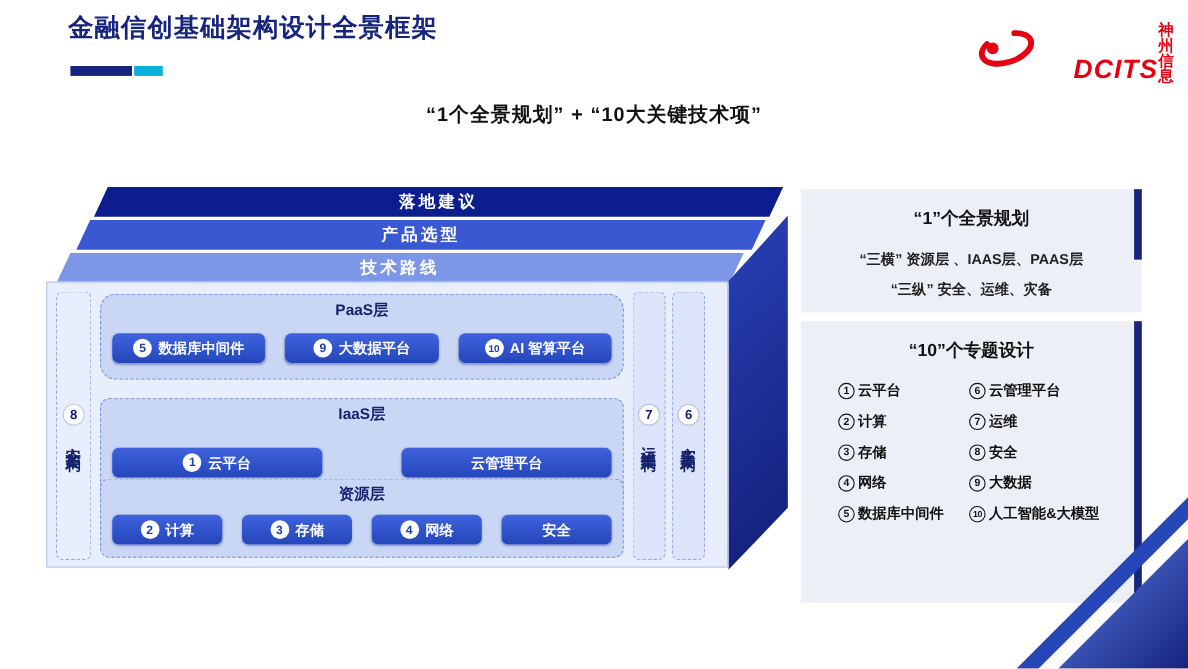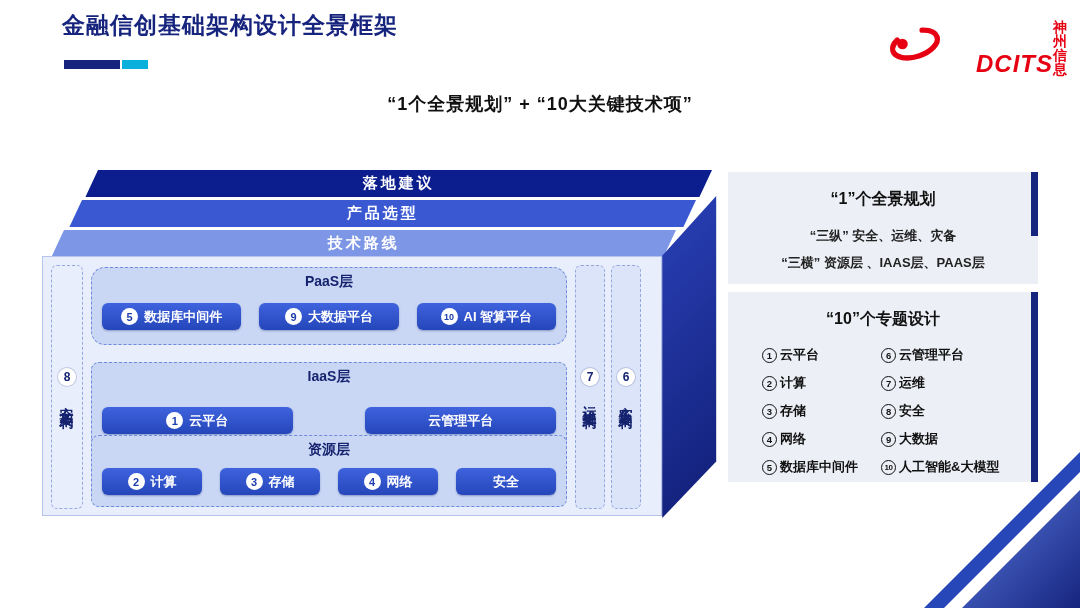--- a/index.html
+++ b/index.html
@@ -66,21 +66,21 @@
             box-shadow:0 1px 2px rgba(16,29,116,.35); white-space:nowrap; }
   .dg-btn.w42 { flex:0 0 42%; }
   .btn-circle { width:17px; height:17px; border-radius:50%; background:#fff; color:#1d3cae;
                 font-weight:bold; font-size:11px; display:flex; align-items:center;
                 justify-content:center; flex:none; }
   .btn-circle.n10 { font-size:9px; }
 
   
   .info-panel { position:absolute; left:728px; width:310px; background:#edeff6; }
   .ip1 { top:172px; height:112px; }
-  .ip2 { top:292px; height:190px; }
+  .ip2 { top:292px; height:256px; }
   .panel-accent { position:absolute; right:0; top:0; width:7px; background:#16247e; }
   .ip1 .panel-accent { height:64px; }
   .ip2 .panel-accent { height:100%; }
   .panel-title { text-align:center; font-size:16px; font-weight:bold; color:#111; padding-top:17px; }
   .panel-lines { margin-top:12px; text-align:center; font-size:13px; font-weight:bold;
                  color:#222; line-height:2.1; }
   .topics { margin-top:16px; padding:0 20px 0 34px; display:grid;
             grid-template-columns:1fr 1.15fr; row-gap:10px; font-size:13px; font-weight:bold; color:#111; }
   .topic-item { display:flex; align-items:center; gap:3px; white-space:nowrap; }
   .tnum { width:15px; height:15px; border:1.3px solid #111; border-radius:50%; font-size:9.5px;
@@ -191,22 +191,22 @@
   <div class="v-strip rs2">
     <span class="strip-circle">6</span>
     <span class="vtext">灾备架构</span>
   </div>
 </div>
 
 <div class="info-panel ip1">
   <div class="panel-accent"></div>
   <div class="panel-title">“1”个全景规划</div>
   <div class="panel-lines">
+    <div>“三横” 资源层 、IAAS层、PAAS层</div>
     <div>“三纵” 安全、运维、灾备</div>
-    <div>“三横” 资源层 、IAAS层、PAAS层</div>
   </div>
 </div>
 
 <div class="info-panel ip2">
   <div class="panel-accent"></div>
   <div class="panel-title">“10”个专题设计</div>
   <div class="topics">
     <div class="topic-item">
       <span class="tnum">1</span>
       <span>云平台</span>

